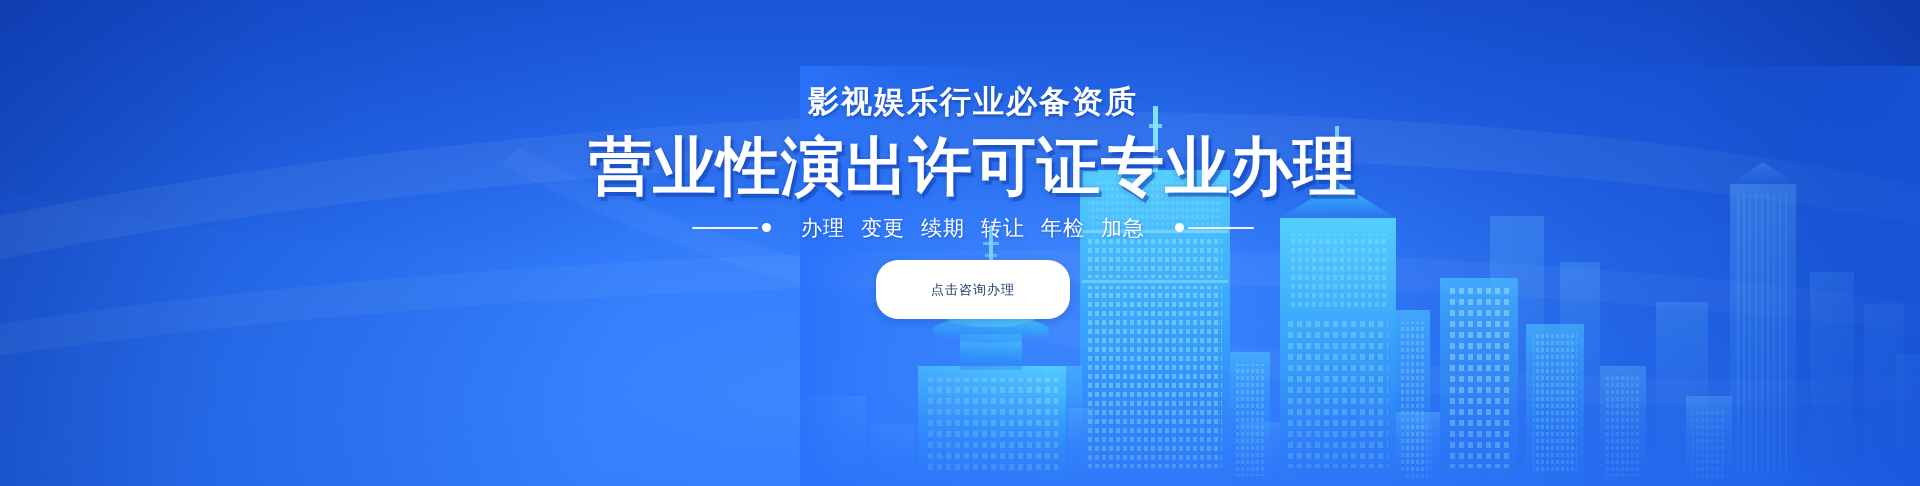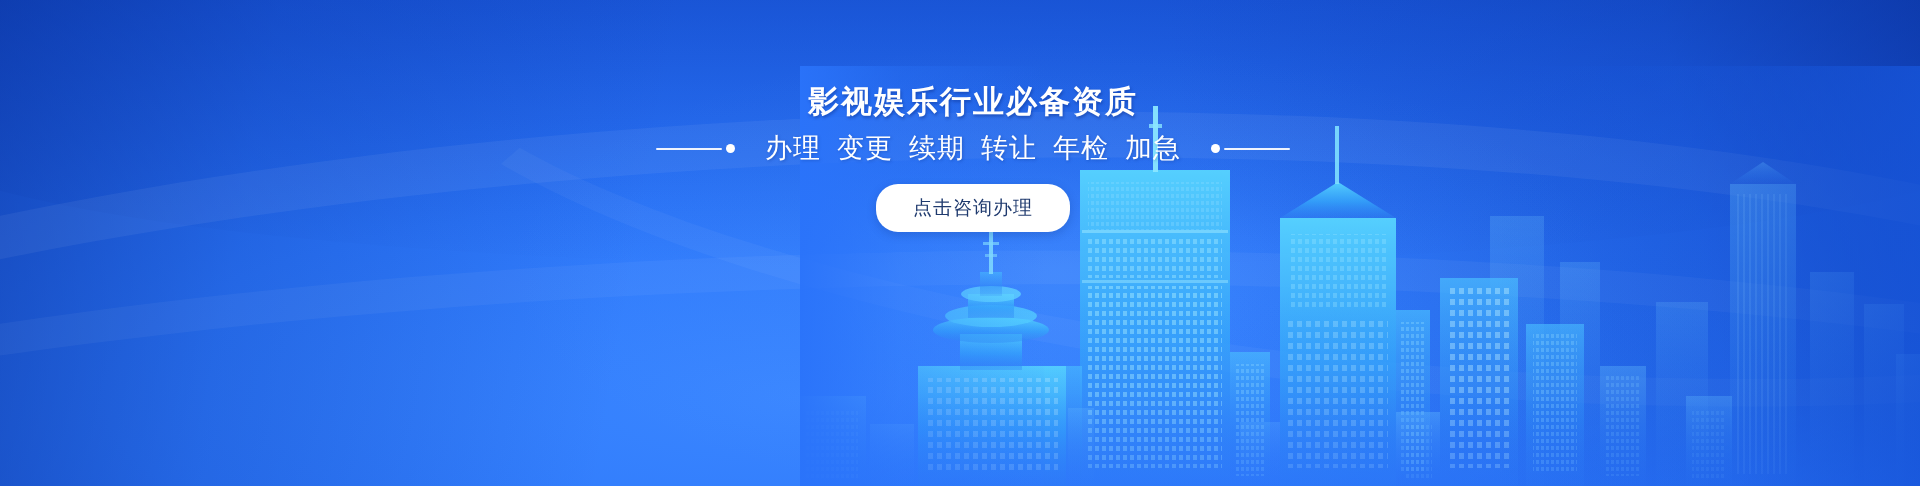--- a/index.html
+++ b/index.html
@@ -190,38 +190,38 @@
   .deco-right .deco-dot { margin-right: 4px; }
 
   .services {
     display: flex;
     align-items: center;
     gap: 16px;
     padding: 0 16px;
   }
   .service-item {
     color: #ffffff;
-    font-size: 27px;
+    font-size: 21px;
     font-weight: normal;
     letter-spacing: 1px;
     line-height: 1;
     white-space: nowrap;
     text-shadow: 1px 1px 3px rgba(9,42,130,0.35);
   }
 
   .cta {
     margin-top: 22px;
     width: 194px;
-    height: 48px;
+    height: 59px;
     background: #ffffff;
     border: none;
     border-radius: 22px;
     color: #1f3a6e;
     font-family: Liberation Mono, monospace;
-    font-size: 19px;
+    font-size: 13px;
     letter-spacing: 1px;
     cursor: pointer;
     box-shadow: 0 3px 10px rgba(10,40,120,0.22);
     display: flex;
     align-items: center;
     justify-content: center;
   }
 </style>
 </head>
 <body>
@@ -351,20 +351,21 @@
         <rect x="1096" y="288" width="24" height="132" fill="url(#gFaint)"></rect>
       </g>
     </svg>
   </div>
   <div class="city-fade"></div>
 
   <div class="content">
 
     <div class="subtitle">影视娱乐行业必备资质</div>
 
+    <div class="headline">营业性演出许可证专业办理</div>
 
     <div class="services-row">
       <span class="deco deco-left">
         <span class="deco-line"></span>
         <span class="deco-dot"></span>
       </span>
 
       <span class="services">
         <span class="service-item">办理</span>
         <span class="service-item">变更</span>

